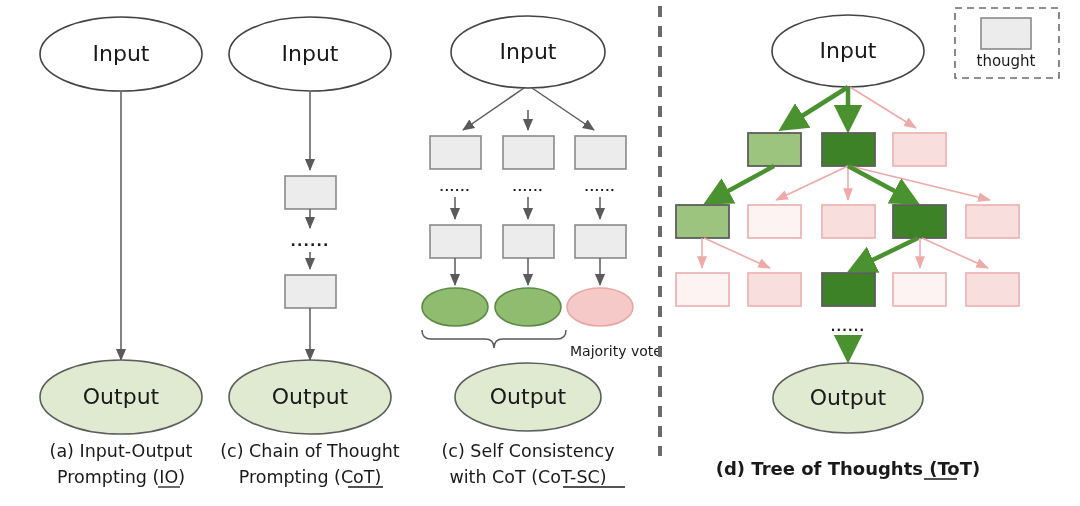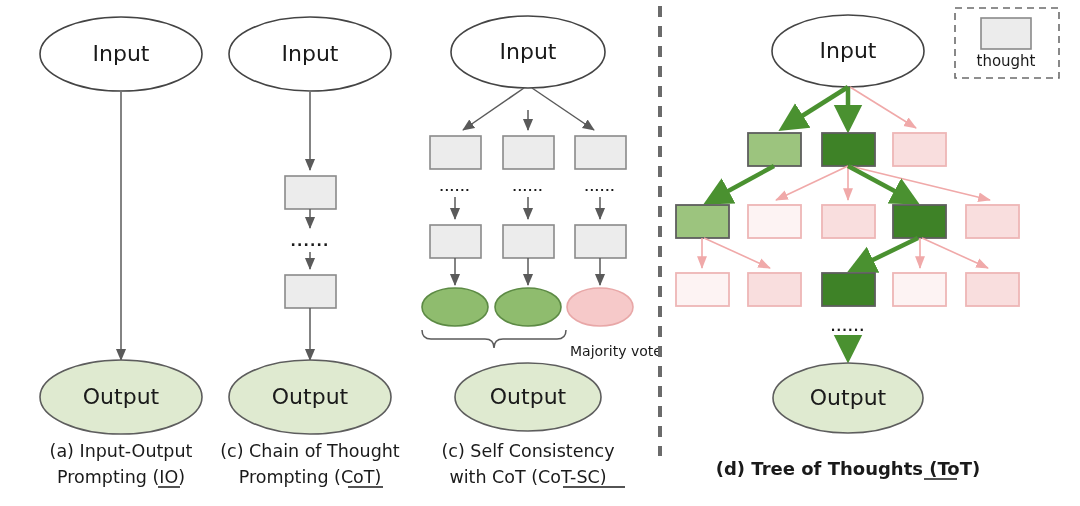--- a/index.html
+++ b/index.html
@@ -7,21 +7,20 @@
     padding: 0;
     background: #ffffff;
   }
   #root {
     position: relative;
     width: 1080px;
     height: 506px;
     background: #ffffff;
     font-family: "DejaVu Sans", sans-serif;
     overflow: hidden;
-    border-radius: 28px;
   }
   svg.diagram {
     position: absolute;
     left: 0;
     top: 0;
     width: 1080px;
     height: 506px;
   }
   text { font-family: "DejaVu Sans", sans-serif; fill: #1a1a1a; }
   .node-label { font-size: 22px; }

